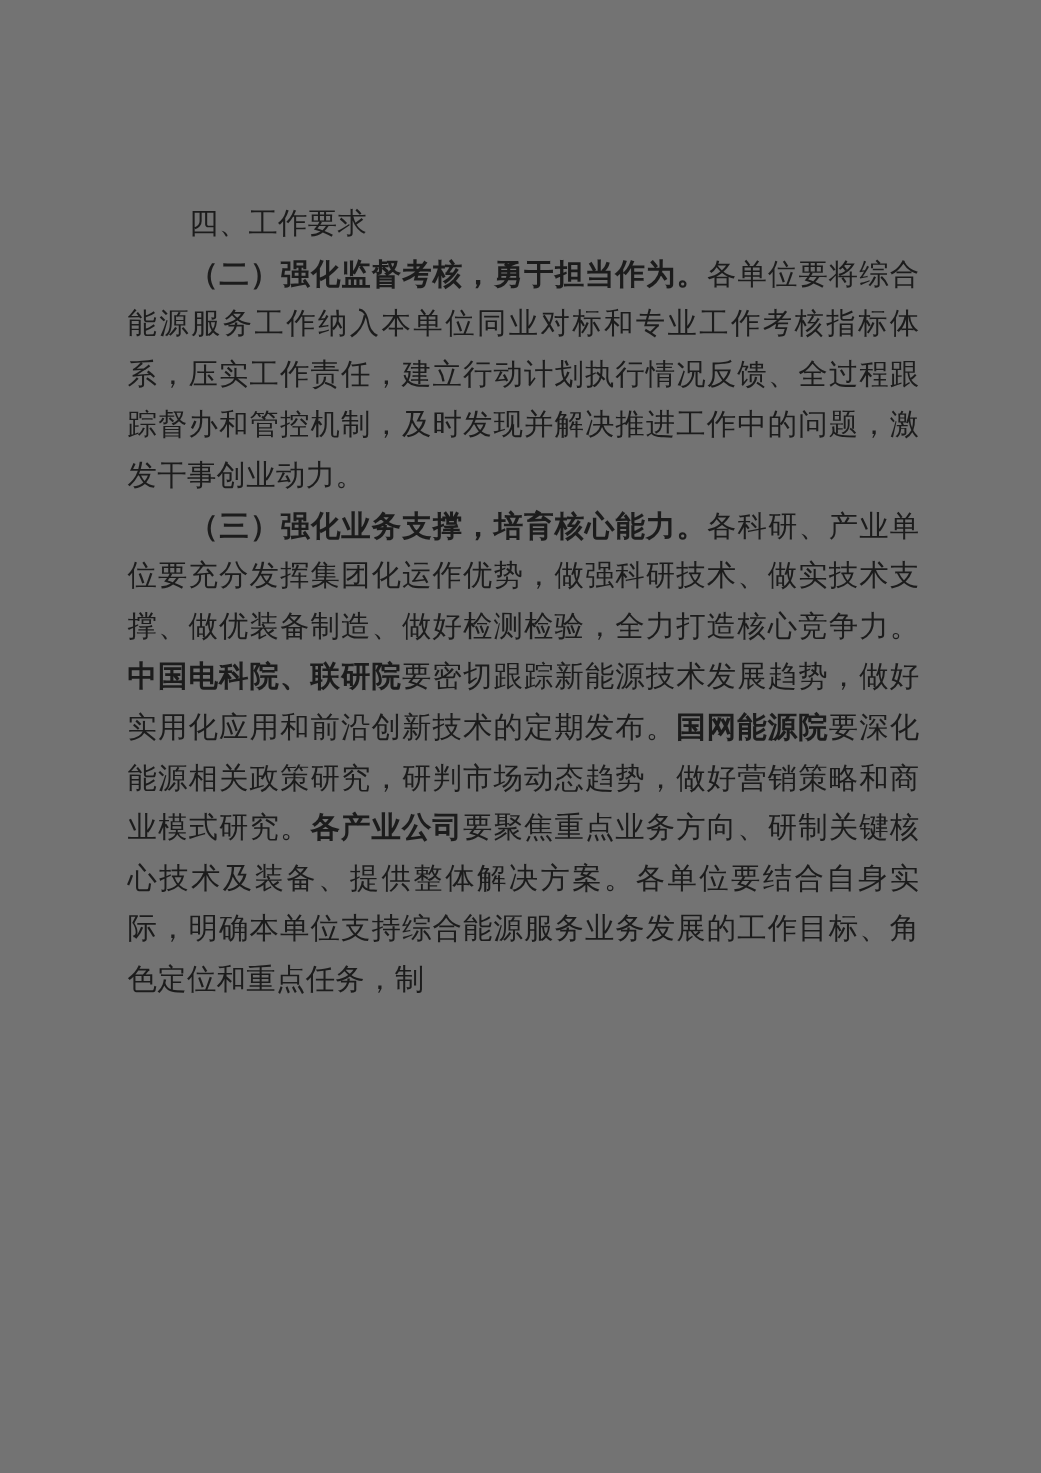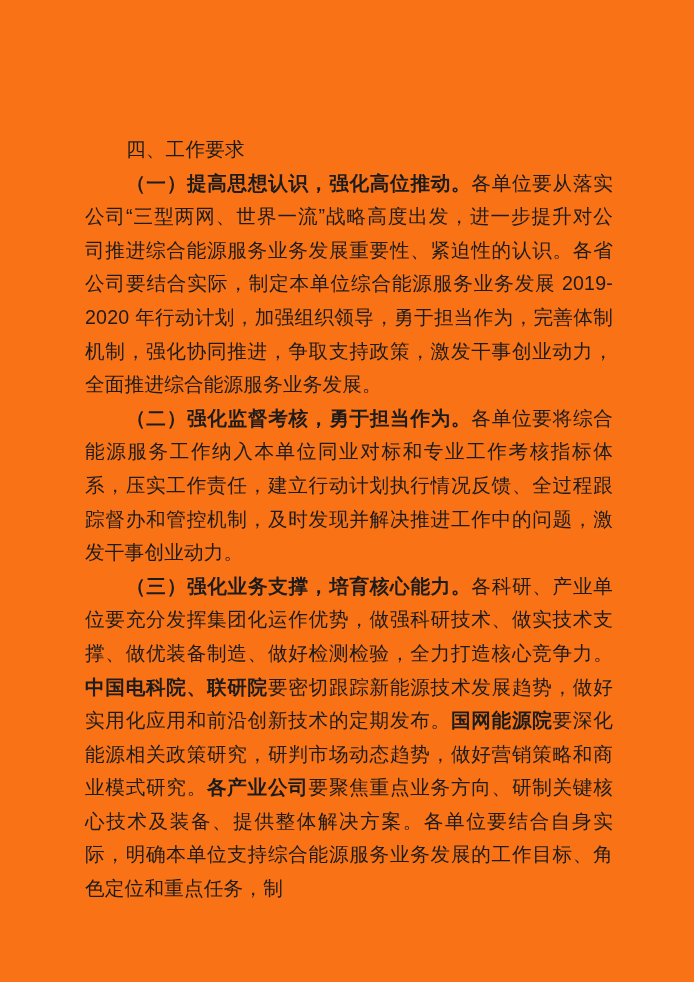--- a/index.html
+++ b/index.html
@@ -10,21 +10,21 @@
   body {
     width: 694px;
     height: 982px;
     position: relative;
     overflow: hidden;
     font-family: "Liberation Sans", "DejaVu Sans", sans-serif;
   }
   .page {
     position: absolute;
     inset: 0;
-    background: #f97316;
+    background: #737373;
   }
   .doc {
     position: absolute;
     left: 85px;
     top: 133px;
     width: 528px;
     color: #1c1c1c;
     font-size: 19.6px;
     line-height: 33.6px;
     text-align: justify;
@@ -40,17 +40,16 @@
   }
   .run-b { font-weight: 700; }
   .run-r { font-weight: 400; }
 </style>
 </head>
 <body>
 
 <div class="page">
   <div class="doc" id="doc">
       <p class="heading"><span class="run-r">四、工作要求</span></p>
-      <p class="para"><span class="run-b">（一）提高思想认识，强化高位推动。</span><span class="run-r">各单位要从落实公司“三型两网、世界一流”战略高度出发，进一步提升对公司推进综合能源服务业务发展重要性、紧迫性的认识。各省公司要结合实际，制定本单位综合能源服务业务发展 2019-2020 年行动计划，加强组织领导，勇于担当作为，完善体制机制，强化协同推进，争取支持政策，激发干事创业动力，全面推进综合能源服务业务发展。</span></p>
       <p class="para"><span class="run-b">（二）强化监督考核，勇于担当作为。</span><span class="run-r">各单位要将综合能源服务工作纳入本单位同业对标和专业工作考核指标体系，压实工作责任，建立行动计划执行情况反馈、全过程跟踪督办和管控机制，及时发现并解决推进工作中的问题，激发干事创业动力。</span></p>
       <p class="para"><span class="run-b">（三）强化业务支撑，培育核心能力。</span><span class="run-r">各科研、产业单位要充分发挥集团化运作优势，做强科研技术、做实技术支撑、做优装备制造、做好检测检验，全力打造核心竞争力。</span><span class="run-b">中国电科院、联研院</span><span class="run-r">要密切跟踪新能源技术发展趋势，做好实用化应用和前沿创新技术的定期发布。</span><span class="run-b">国网能源院</span><span class="run-r">要深化能源相关政策研究，研判市场动态趋势，做好营销策略和商业模式研究。</span><span class="run-b">各产业公司</span><span class="run-r">要聚焦重点业务方向、研制关键核心技术及装备、提供整体解决方案。各单位要结合自身实际，明确本单位支持综合能源服务业务发展的工作目标、角色定位和重点任务，制</span></p>
     </div>
 </div>
 
 </body></html>

